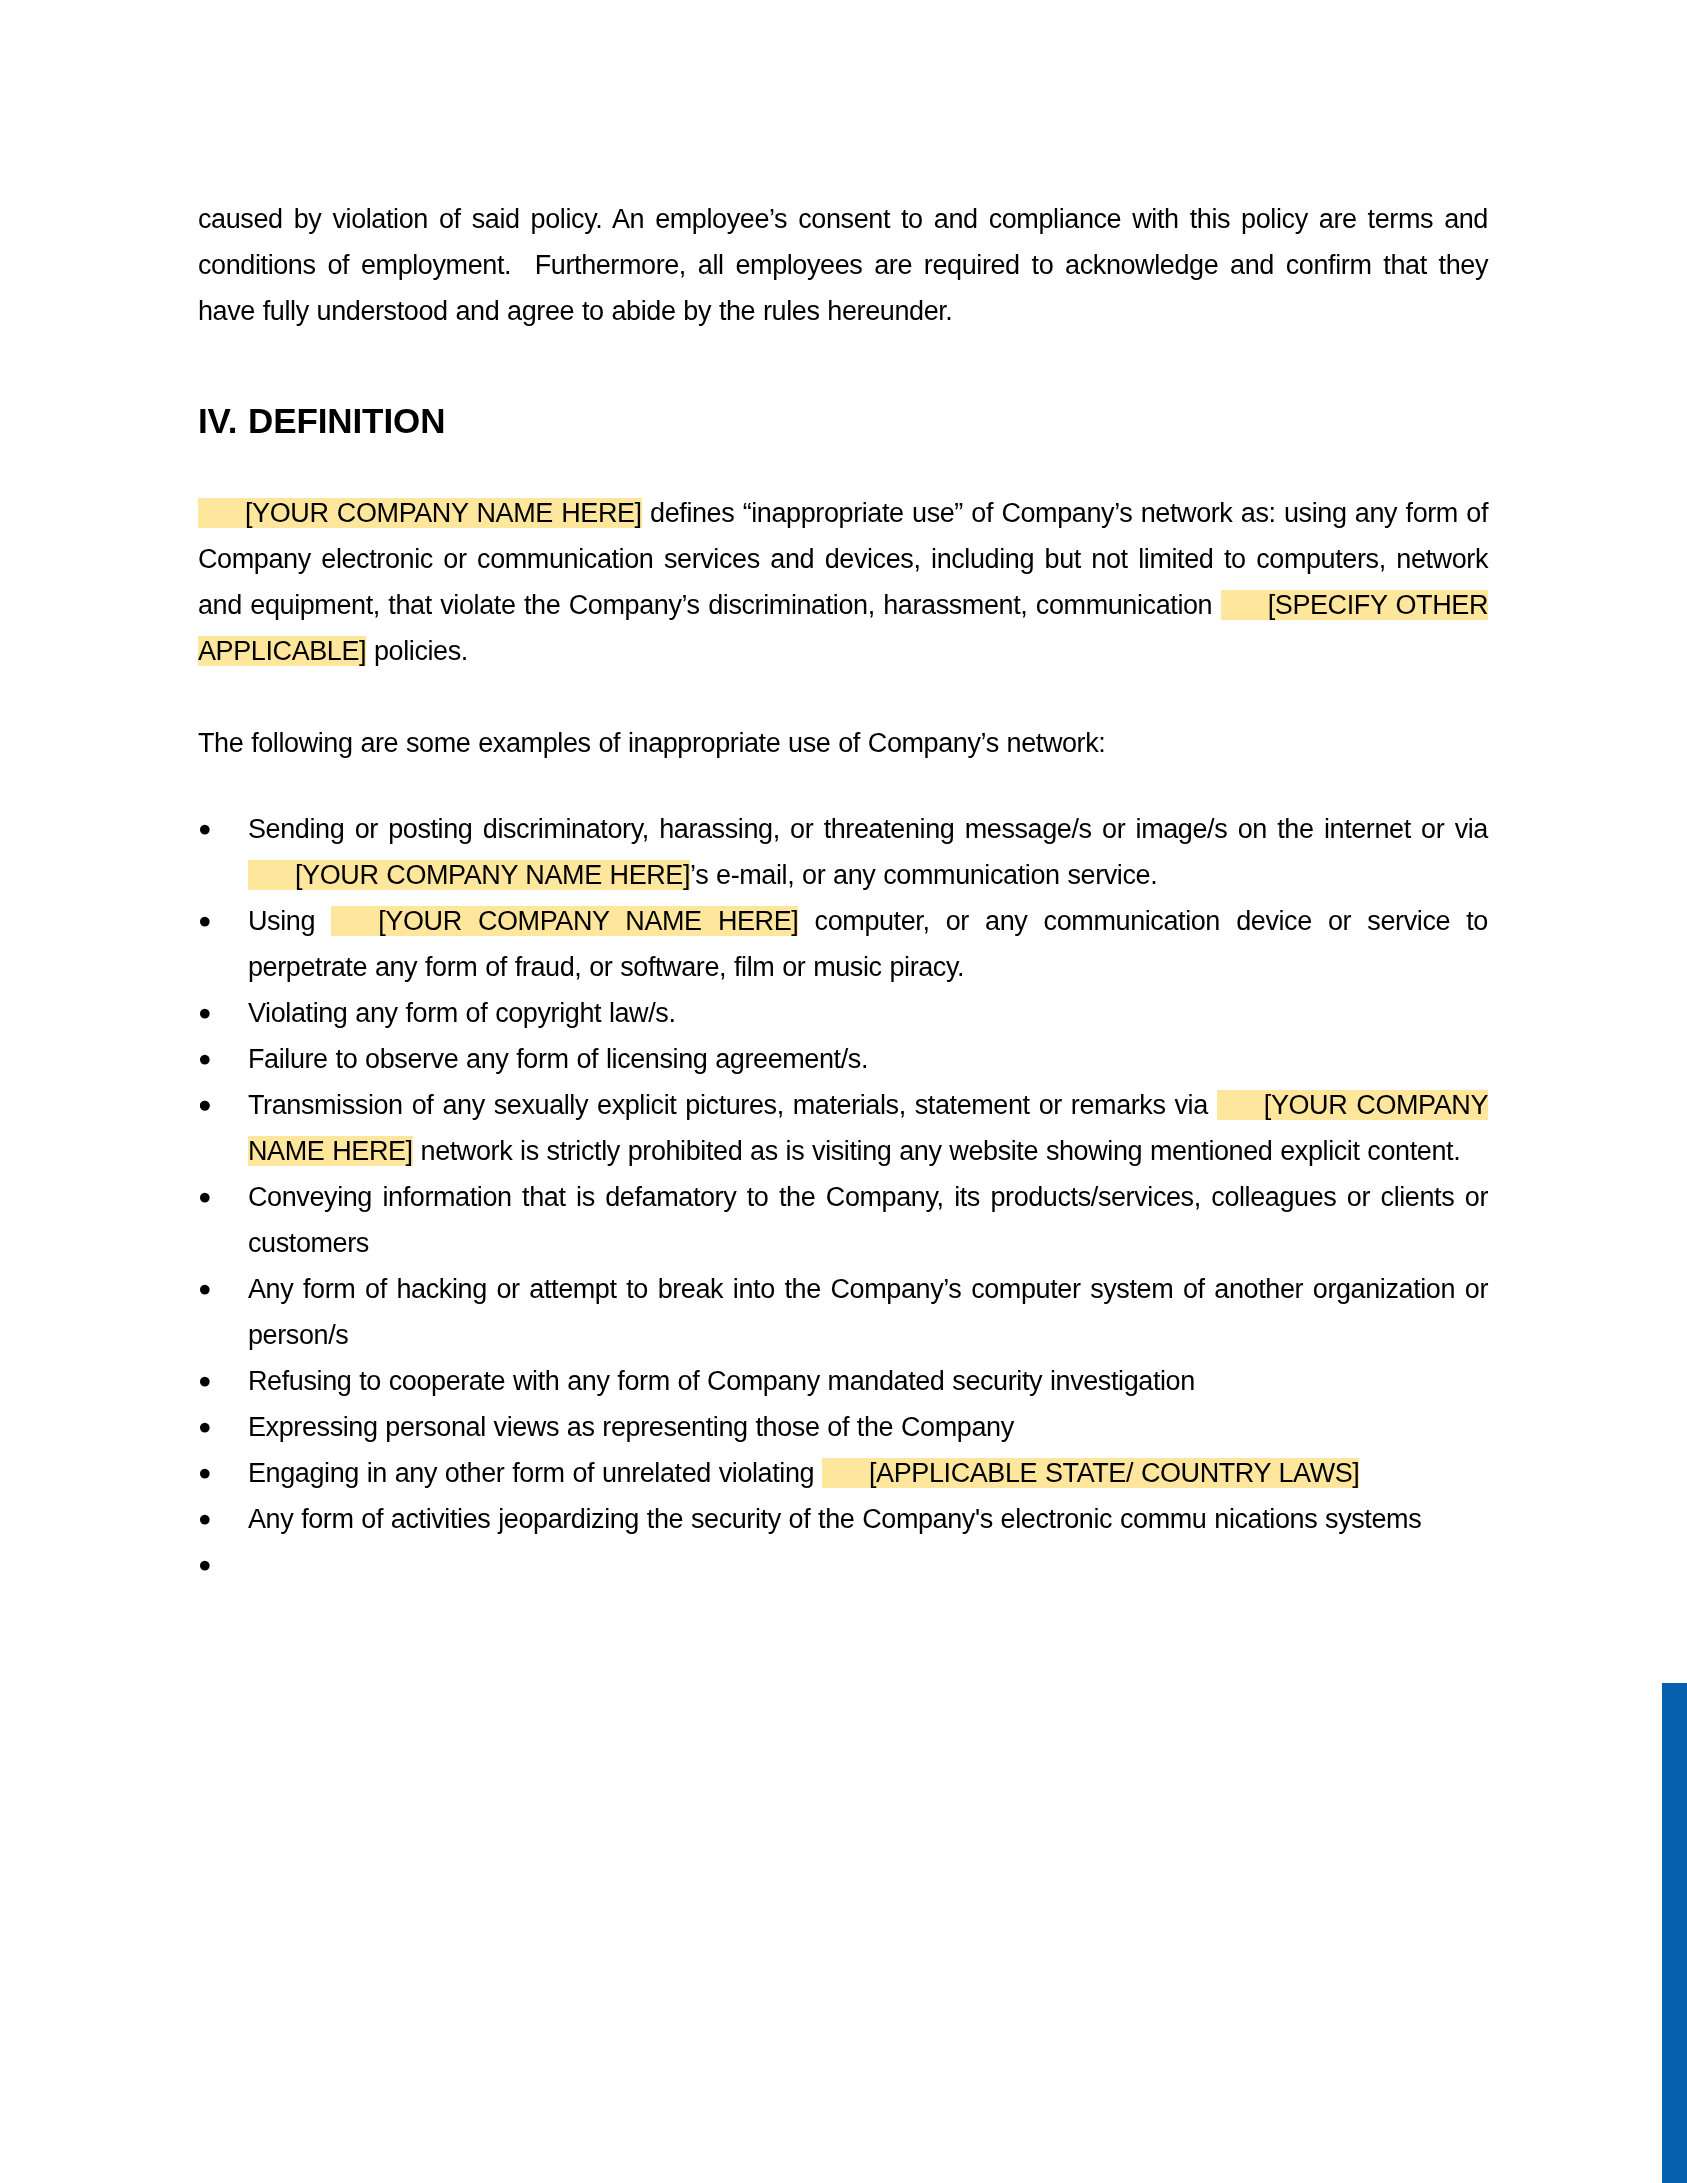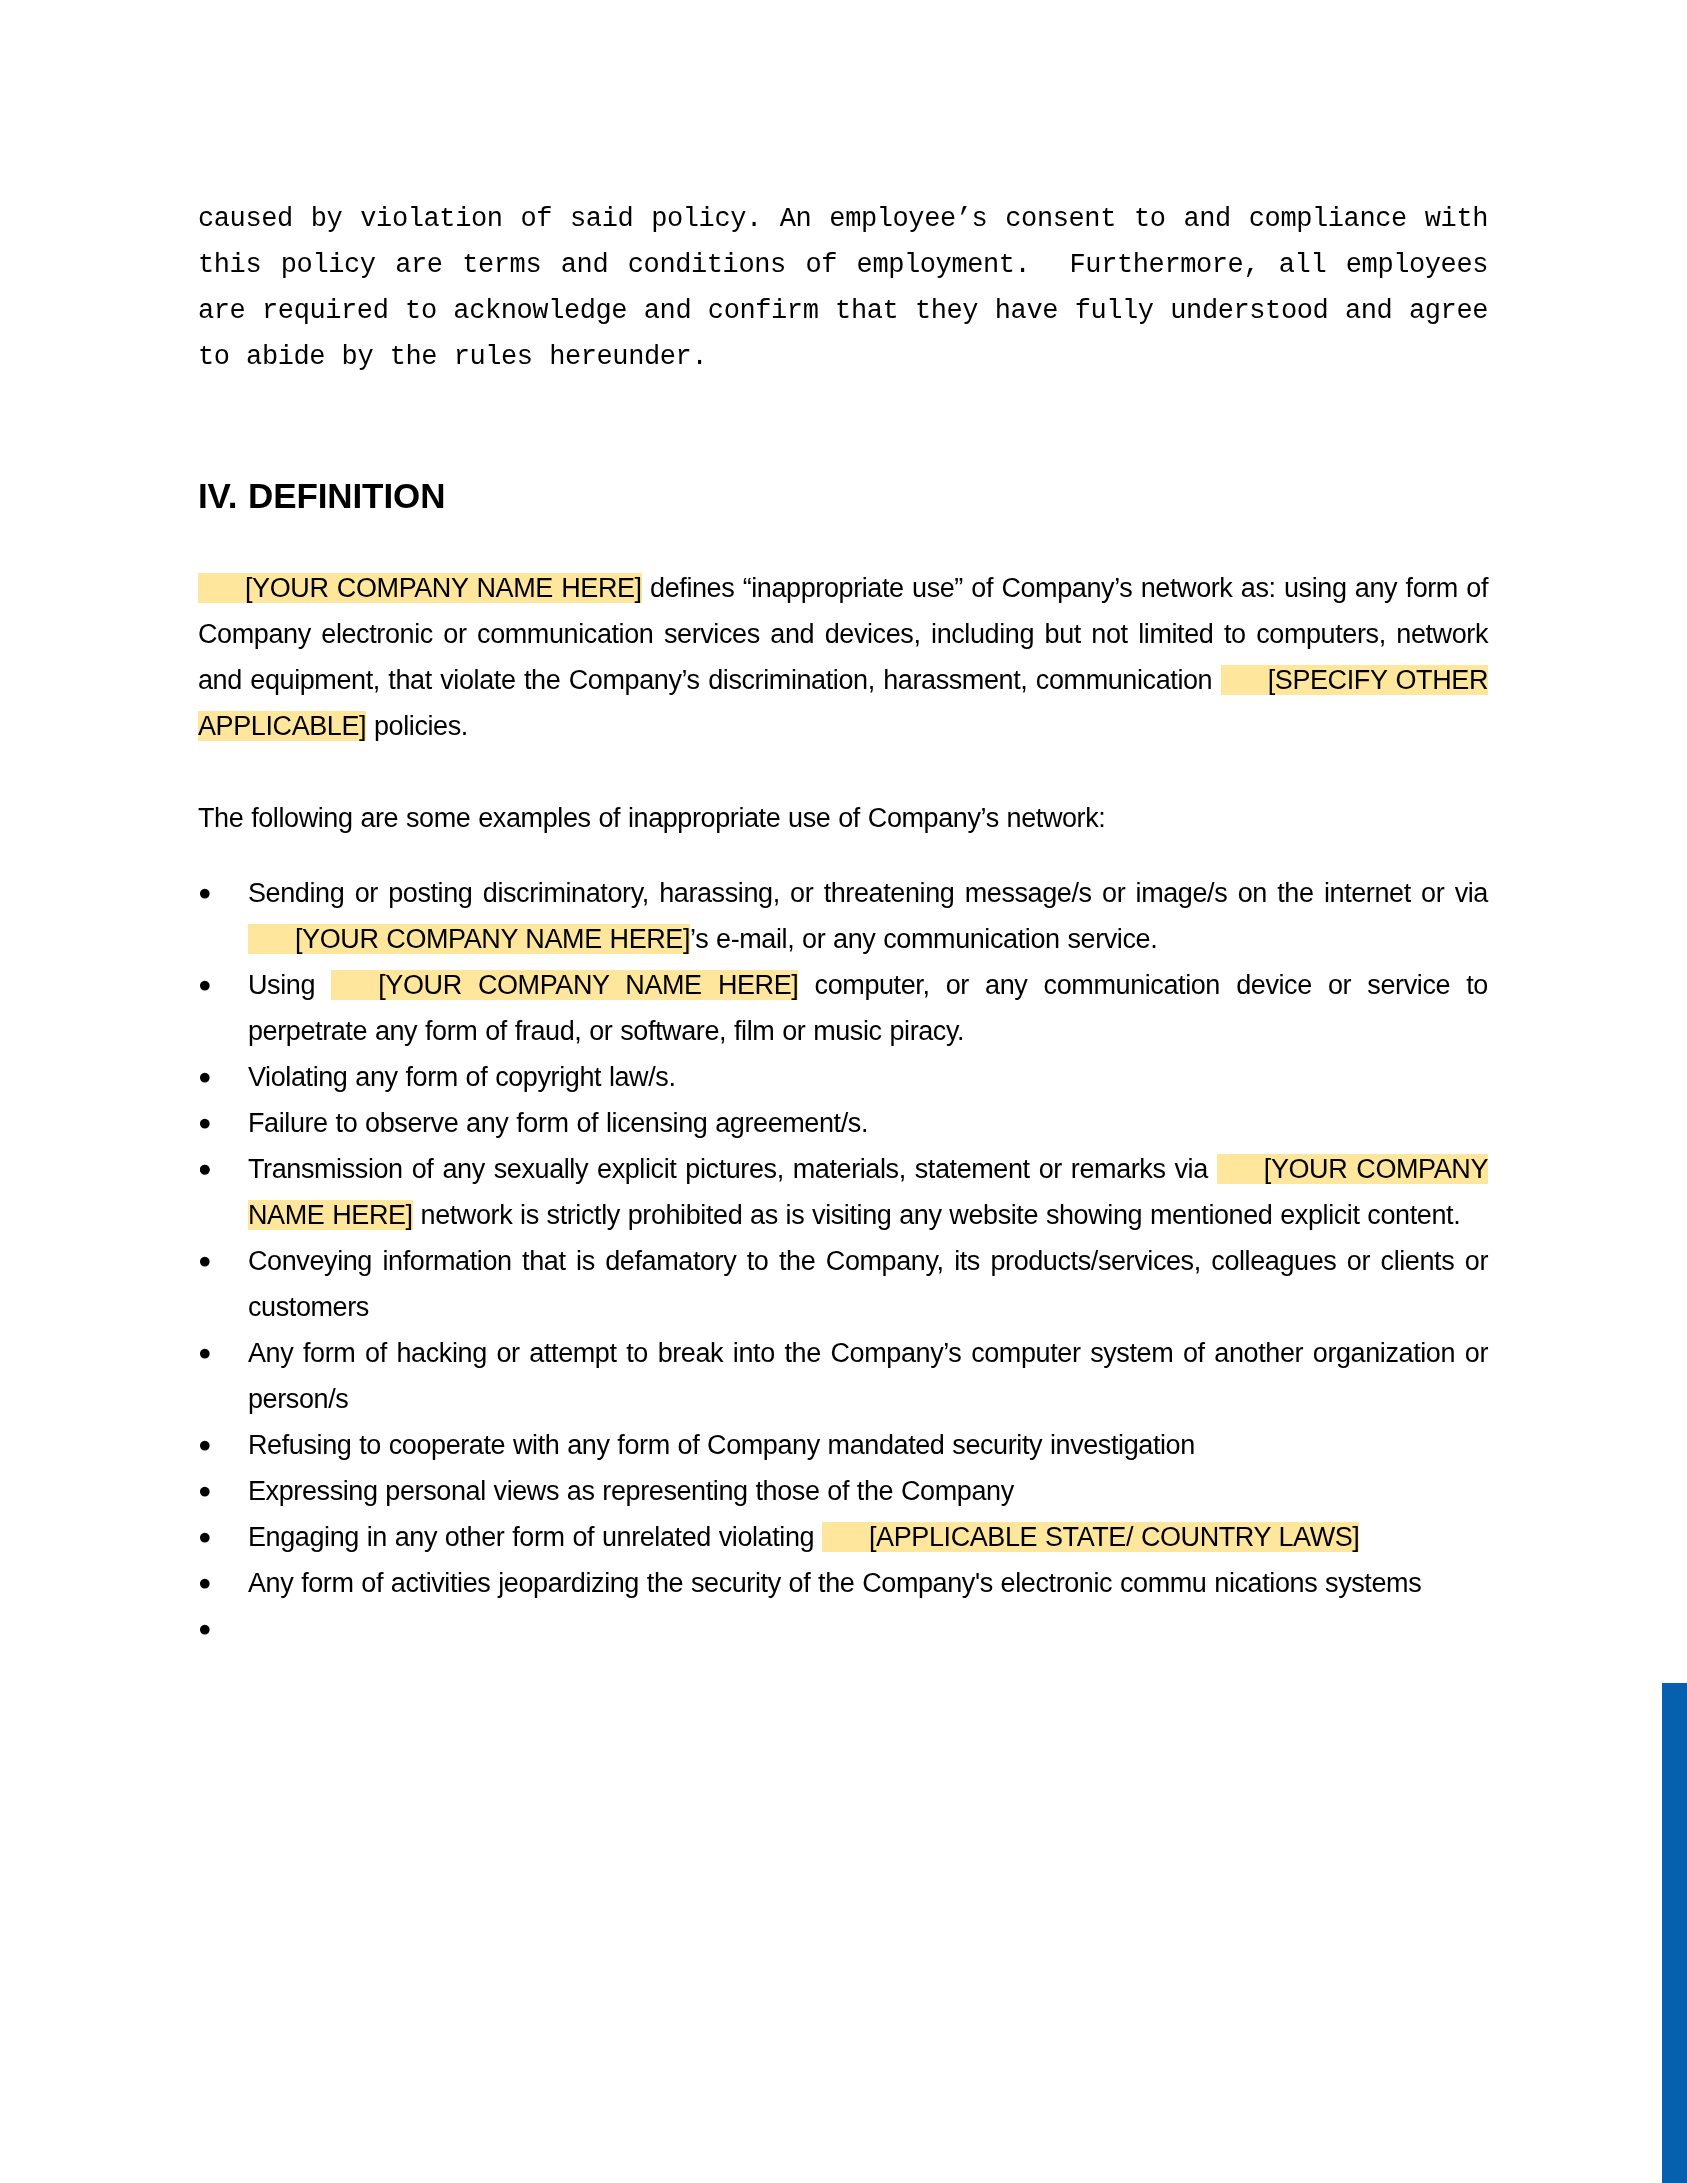--- a/index.html
+++ b/index.html
@@ -7,28 +7,28 @@
   .page {
     position: absolute; left: 0; top: 0; width: 1687px; height: 2183px; background: #ffffff;
   }
   .content {
     position: absolute; left: 198px; top: 196px; width: 1290px;
     font-family: "Liberation Sans", sans-serif;
     font-size: 27px; line-height: 46px; color: #000000;
     letter-spacing: -0.4px; word-spacing: 0.7px;
   }
   p { margin: 0; text-align: justify; }
-  .para1 { margin-bottom: 93px; font-family: Liberation Mono, monospace; }
+  .para1 { margin-bottom: 64px; }
   .heading {
     font-weight: bold; font-size: 35px; line-height: 46px; margin-bottom: 46px;
     letter-spacing: -0.1px;
   }
   .heading .num { display: inline-block; width: 50px; }
   .defpara { margin-bottom: 46px; }
-  .intro { margin-bottom: 29px; }
+  .intro { margin-bottom: 40px; }
   .hl { background: #FFE69D; padding-left: 47px; }
   ul.bullets { list-style: none; margin: 0; padding: 0; }
   ul.bullets li {
     position: relative; padding-left: 50px; text-align: justify;
   }
   ul.bullets li .bullet {
     position: absolute; left: 0; top: 0; width: 26.5px; text-align: left;
     font-size: 22.5px;
   }
   .side-bar {

